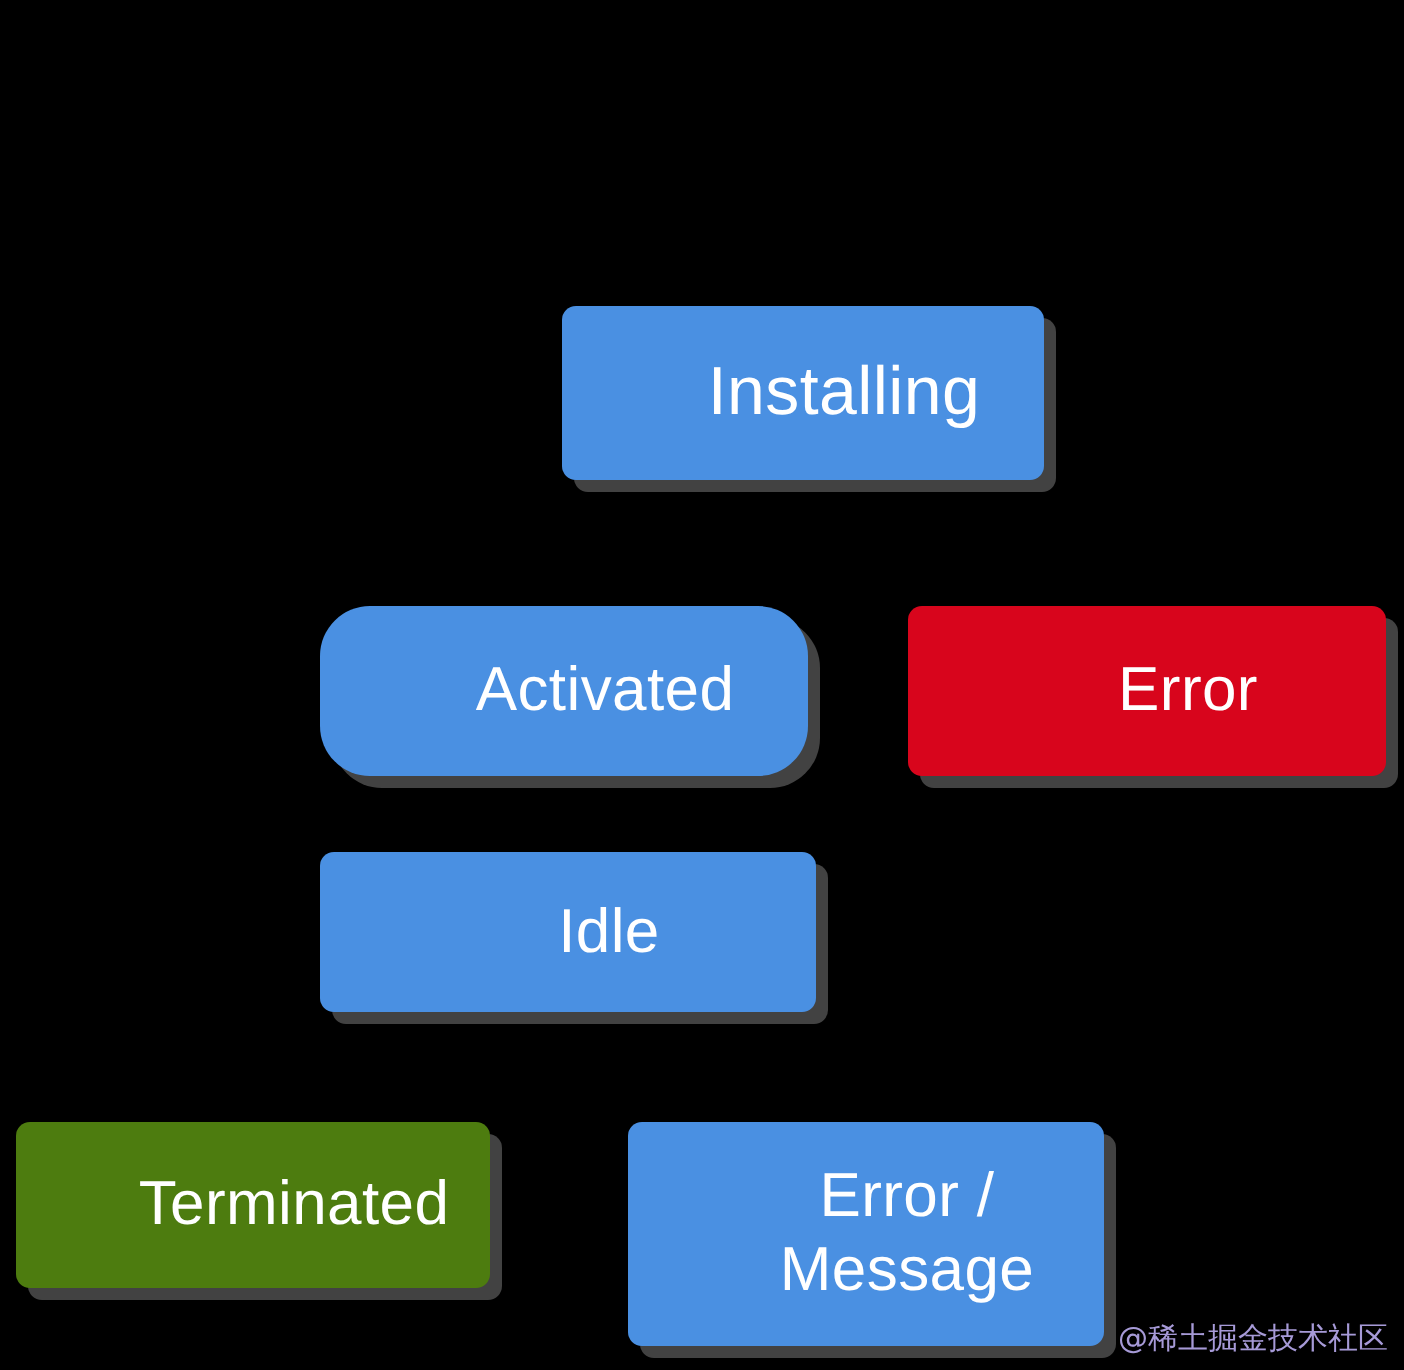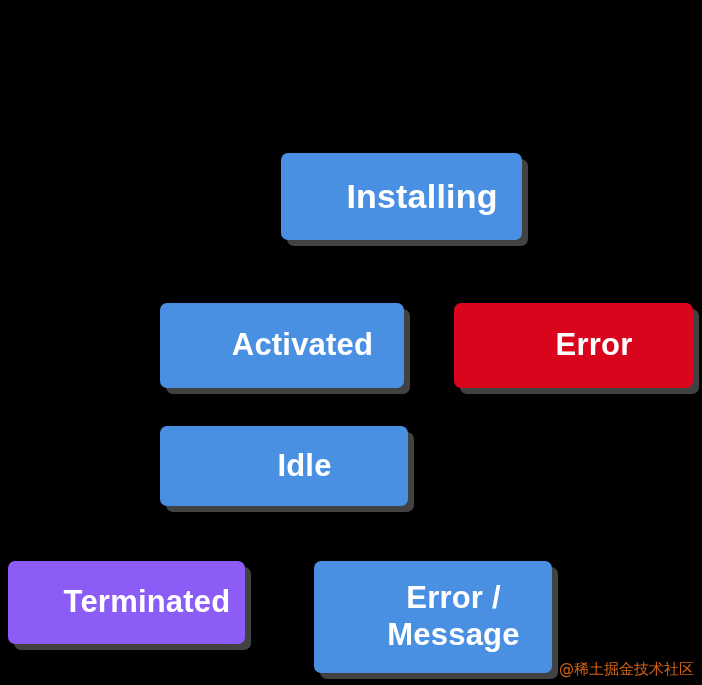--- a/index.html
+++ b/index.html
@@ -21,68 +21,69 @@
   }
   .node {
     position: absolute;
     box-sizing: border-box;
     border-radius: 7px;
     display: flex;
     align-items: center;
     justify-content: center;
     text-align: center;
     color: #ffffff;
-    font-weight: 700;
+    font-weight: 400;
     letter-spacing: 0.2px;
     line-height: 1.18;
     box-shadow: 6px 6px 0 rgba(120,120,120,0.55);
     padding-left: 41px;
     -webkit-font-smoothing: antialiased;
   }
   .node .label {
     display: block;
     padding: 0 6px;
     white-space: pre-line;
   }
   #node-installing {
     left: 281px;  top: 153px;  width: 241px;  height: 87px;
     background: #4a90e2;
     font-size: 34px;
   }
   #node-activated {
     left: 160px;  top: 303px;  width: 244px;  height: 85px;
     background: #4a90e2;
     font-size: 31px;
+    border-radius: 25px;
   }
   #node-error {
     left: 454px;  top: 303px;  width: 239px;  height: 85px;
     background: #d8051c;
     font-size: 31px;
   }
   #node-idle {
     left: 160px;  top: 426px;  width: 248px;  height: 80px;
     background: #4a90e2;
     font-size: 31px;
   }
   #node-terminated {
     left: 8px;    top: 561px;  width: 237px;  height: 83px;
-    background: #8b5cf6;
+    background: #4d7c0f;
     font-size: 31px;
   }
   #node-fetch-message {
     left: 314px;  top: 561px;  width: 238px;  height: 112px;
     background: #4a90e2;
     font-size: 31px;
   }
   #watermark {
     position: absolute;
     right: 8px;
     bottom: 6px;
     font-size: 15px;
-    color: #f97316;
+    color: #c4b5fd;
     opacity: 0.85;
     font-family: "DejaVu Sans", sans-serif;
     white-space: nowrap;
     letter-spacing: 0px;
   }
 </style>
 </head>
 <body>
 
 <div id="canvas">

